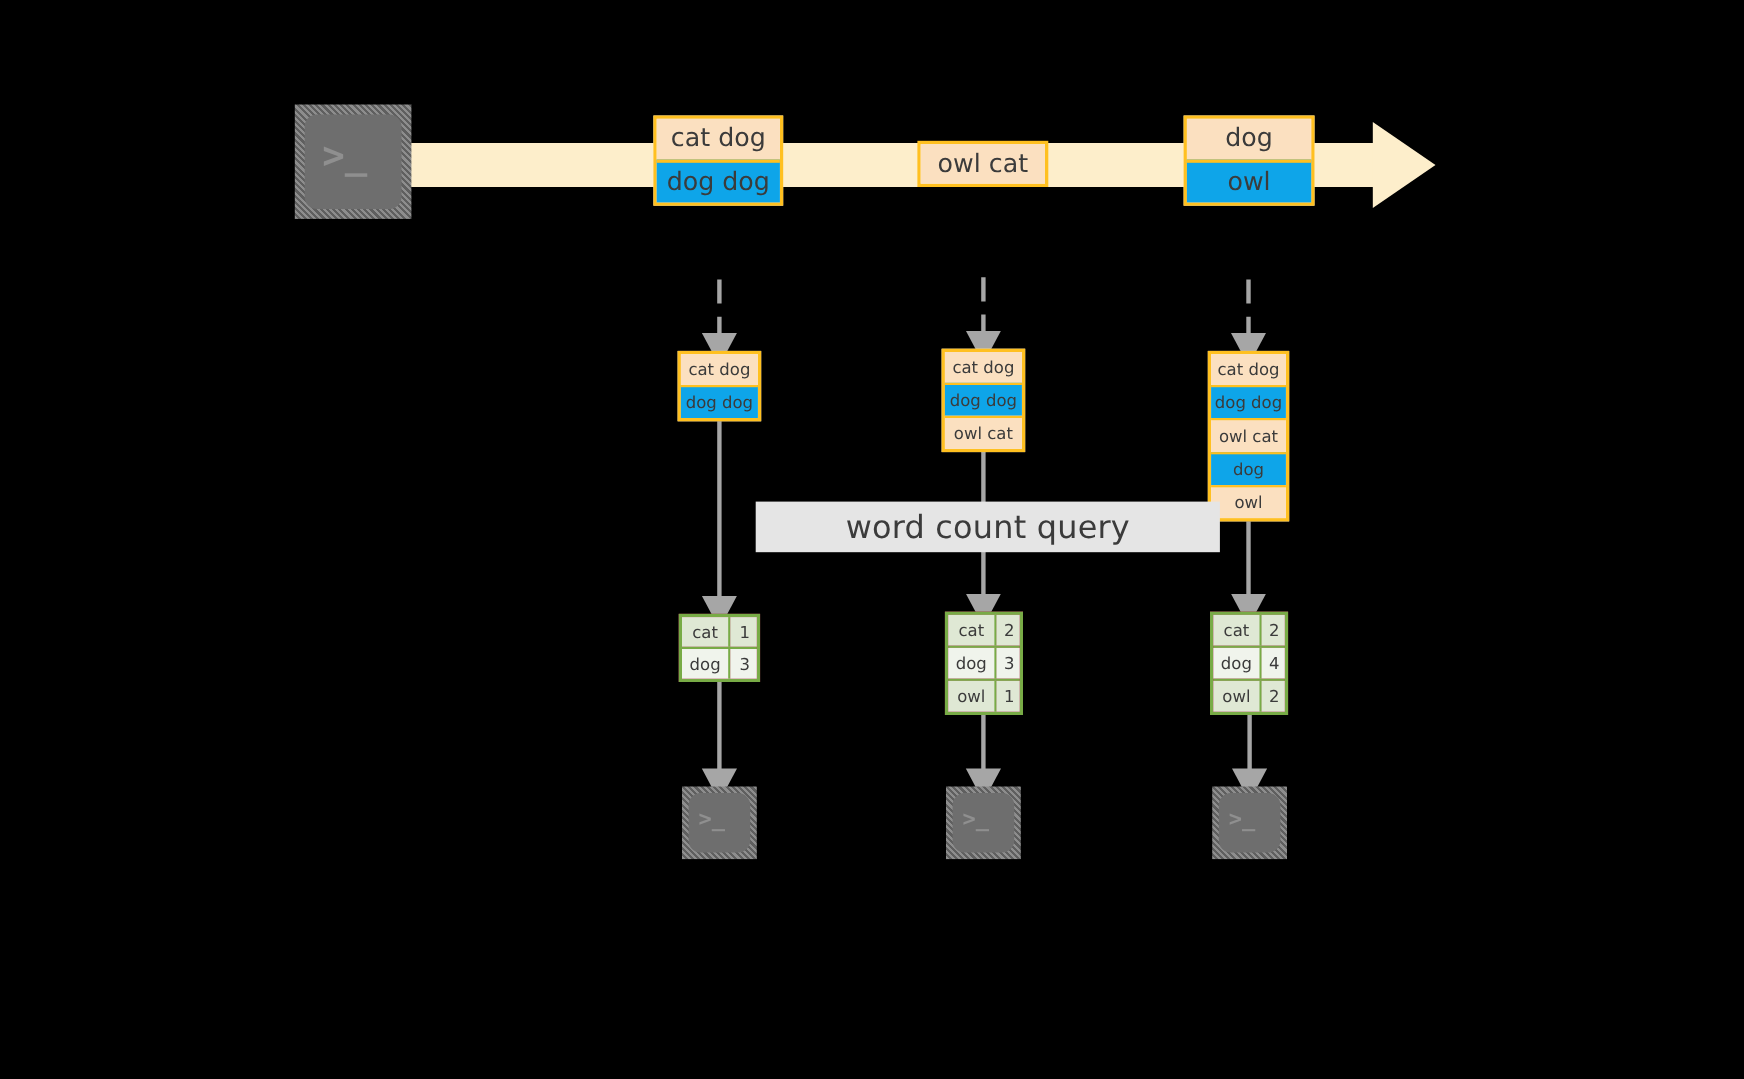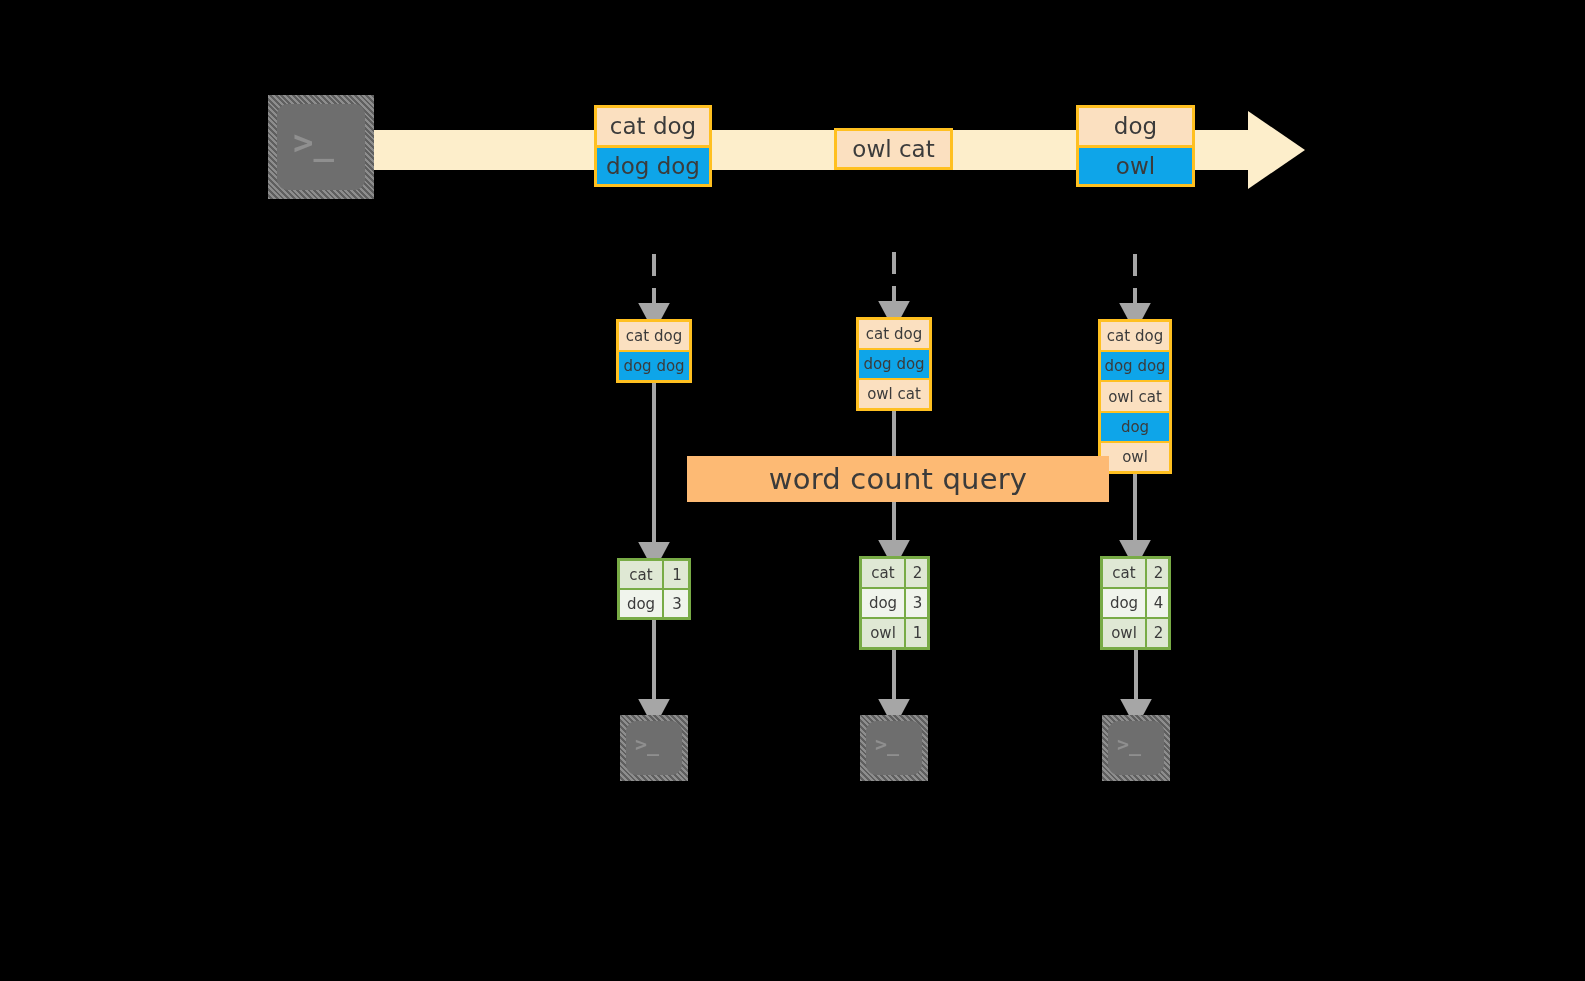--- a/index.html
+++ b/index.html
@@ -157,21 +157,21 @@
   .tbl-2 { left: 859px; top: 556px; width: 71px; height: 94px; }
   .tbl-3 { left: 1100px; top: 556px; width: 71px; height: 94px; }
 
   
   .query-banner {
     position: absolute;
     left: 687px;
     top: 456px;
     width: 422px;
     height: 46px;
-    background: #fdba74;
+    background: #e5e5e5;
     display: flex;
     align-items: center;
     justify-content: center;
   }
   .query-banner span {
     font-size: 29px;
     color: #3b3b3b;
     letter-spacing: .2px;
     white-space: nowrap;
   }

